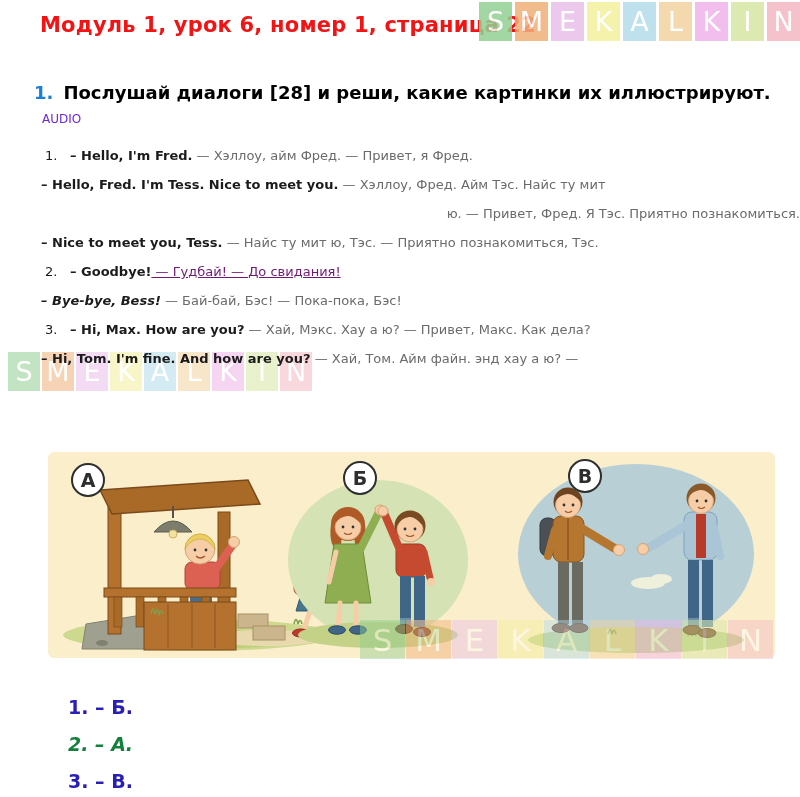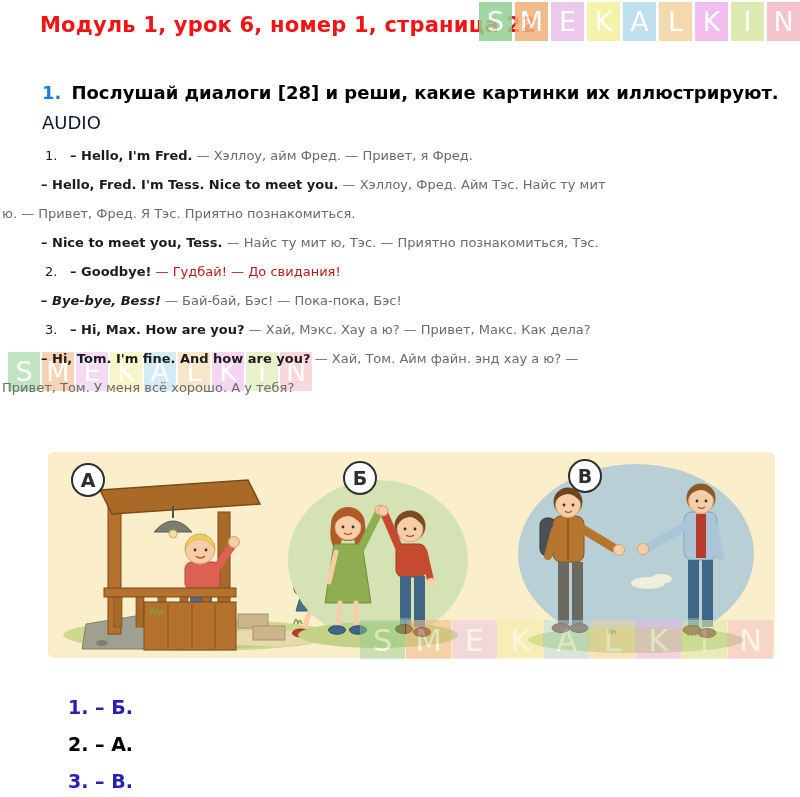--- a/index.html
+++ b/index.html
@@ -14,29 +14,29 @@
   .wm{position:absolute;display:flex;}
   .wm .tile{display:flex;align-items:center;justify-content:center;color:#ffffff;
     font-weight:normal;user-select:none;}
   .wm-top{top:2px;left:479px;z-index:2;}
   .wm-top .tile{width:33px;height:39px;margin-right:3px;font-size:27px;opacity:.85;}
   .wm-mid{top:352px;left:8px;z-index:1;}
   .wm-mid .tile{width:32px;height:39px;margin-right:2px;font-size:27px;opacity:.55;}
   .wm-bottom{top:620px;left:360px;z-index:3;}
   .wm-bottom .tile{width:45px;height:39px;margin-right:1px;font-size:31px;opacity:.45;}
   
-  .task-line{position:absolute;top:82px;left:42px;font-size:18px;font-weight:bold;white-space:nowrap;z-index:2;}
+  .task-line{position:absolute;top:82px;left:34px;font-size:18px;font-weight:bold;white-space:nowrap;z-index:2;}
   .task-num{margin-right:10px;}
-  .audio-label{position:absolute;top:112px;left:42px;font-size:18px;color:#0f172a;z-index:2;}
+  .audio-label{position:absolute;top:112px;left:42px;font-size:12px;color:#6d28d9;z-index:2;}
   
   .dialog{position:absolute;top:141px;left:0;width:800px;z-index:2;}
   .dialog .dline{height:29px;line-height:29px;font-size:13px;white-space:nowrap;}
   .dline.ind-num{padding-left:45px;}
   .dline.ind-cont{padding-left:41px;}
-  .dline.ind-wrap{padding-left:2px;}
+  .dline.ind-wrap{padding-left:14px;text-align:right;}
   .dline .dnum{display:inline-block;width:25px;color:#1b1b1b;}
   .dline .en{color:#1b1b1b;font-weight:bold;}
   .dline .ru{color:#6b6b6b;font-weight:normal;}
   
   .illustration{position:absolute;top:452px;left:48px;width:727px;height:206px;
     background:#fbeecb;border-radius:6px;z-index:1;}
   .illustration svg{position:absolute;top:0;left:0;}
   .pic-label{position:absolute;width:34px;height:34px;border-radius:50%;background:#ffffff;
     border:2.5px solid #2e2e2e;box-sizing:border-box;display:flex;align-items:center;
     justify-content:center;font-size:19px;font-weight:bold;color:#2e2e2e;z-index:2;}
@@ -89,25 +89,24 @@
 <div class="task-line">
   <span class="task-num" style="color: rgb(26, 127, 214);">1.</span><span>Послушай диалоги [28] и реши, какие картинки их иллюстрируют.</span>
 </div>
 <div class="audio-label">AUDIO</div>
 
 <div class="dialog" id="dialog">
     <div class="dline ind-num"><span class="dnum">1.</span><span class="en" style="color: rgb(27, 27, 27);">– Hello, I'm Fred.</span><span class="ru" style="color: rgb(107, 107, 107);"> — Хэллоу, айм Фред. — Привет, я Фред.</span></div>
     <div class="dline ind-cont"><span class="en" style="color: rgb(27, 27, 27);">– Hello, Fred. I'm Tess. Nice to meet you.</span><span class="ru" style="color: rgb(107, 107, 107);"> — Хэллоу, Фред. Айм Тэс. Найс ту мит</span></div>
     <div class="dline ind-wrap"><span class="ru" style="color: rgb(107, 107, 107);">ю. — Привет, Фред. Я Тэс. Приятно познакомиться.</span></div>
     <div class="dline ind-cont"><span class="en" style="color: rgb(27, 27, 27); margin-top: 44px;">– Nice to meet you, Tess.</span><span class="ru" style="color: rgb(107, 107, 107);"> — Найс ту мит ю, Тэс. — Приятно познакомиться, Тэс.</span></div>
-    <div class="dline ind-num"><span class="dnum">2.</span><span class="en" style="color: rgb(27, 27, 27);">– Goodbye!</span><span class="ru" style="color: #b91c1c;"> — Гудбай! — До свидания!</span></div>
+    <div class="dline ind-num"><span class="dnum">2.</span><span class="en" style="color: rgb(27, 27, 27);">– Goodbye!</span><span class="ru" style="color: #701a75; text-decoration: underline;"> — Гудбай! — До свидания!</span></div>
     <div class="dline ind-cont"><span class="en" style="color: rgb(27, 27, 27); font-style: italic;">– Bye-bye, Bess!</span><span class="ru" style="color: rgb(107, 107, 107);"> — Бай-бай, Бэс! — Пока-пока, Бэс!</span></div>
     <div class="dline ind-num"><span class="dnum">3.</span><span class="en" style="color: rgb(27, 27, 27);">– Hi, Max. How are you?</span><span class="ru" style="color: rgb(107, 107, 107);"> — Хай, Мэкс. Хау а ю? — Привет, Макс. Как дела?</span></div>
     <div class="dline ind-cont"><span class="en" style="color: rgb(27, 27, 27);">– Hi, Tom. I'm fine. And how are you?</span><span class="ru" style="color: rgb(107, 107, 107); margin-top: 11px;"> — Хай, Том. Айм файн. энд хау а ю? —</span></div>
-    <div class="dline ind-wrap"><span class="ru" style="color: rgb(107, 107, 107);">Привет, Том. У меня всё хорошо. А у тебя?</span></div>
   </div>
 
 <div class="illustration">
   <svg width="727" height="206" viewBox="0 0 727 206">
 
     <g>
       <ellipse cx="150" cy="183" rx="135" ry="16" fill="#cdd98e"></ellipse>
       <ellipse cx="150" cy="187" rx="100" ry="10" fill="#bccf78"></ellipse>
       <ellipse cx="218" cy="186" rx="58" ry="8" fill="#e8d9ae"></ellipse>
 
@@ -253,15 +252,15 @@
     </g>
   </svg>
 </div>
 
 <div class="pic-label pic-label-a">А</div>
 <div class="pic-label pic-label-b">Б</div>
 <div class="pic-label pic-label-v">В</div>
 
 <div class="answers" id="answers">
     <div class="ans" style="color: rgb(42, 31, 180);">1. – Б.</div>
-    <div class="ans" style="color: #000000;">2. – А.</div>
+    <div class="ans" style="color: #15803d; font-style: italic;">2. – А.</div>
     <div class="ans" style="color: rgb(42, 31, 180);">3. – В.</div>
   </div>
 
 </body></html>

